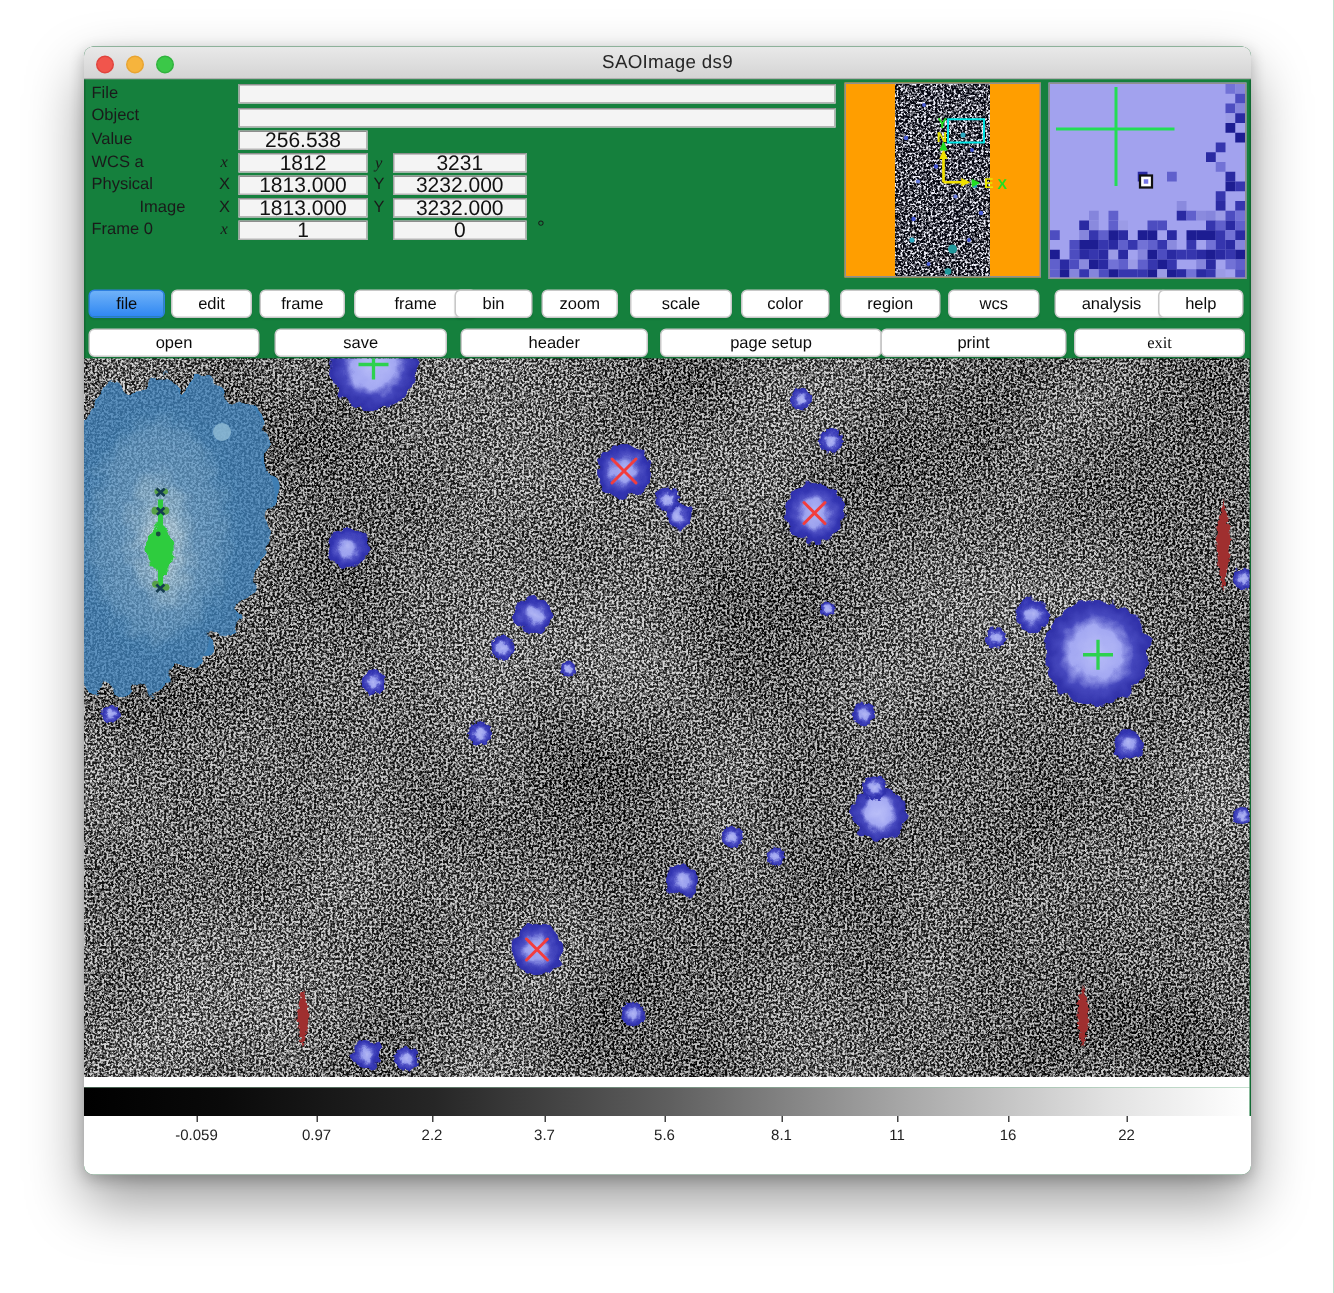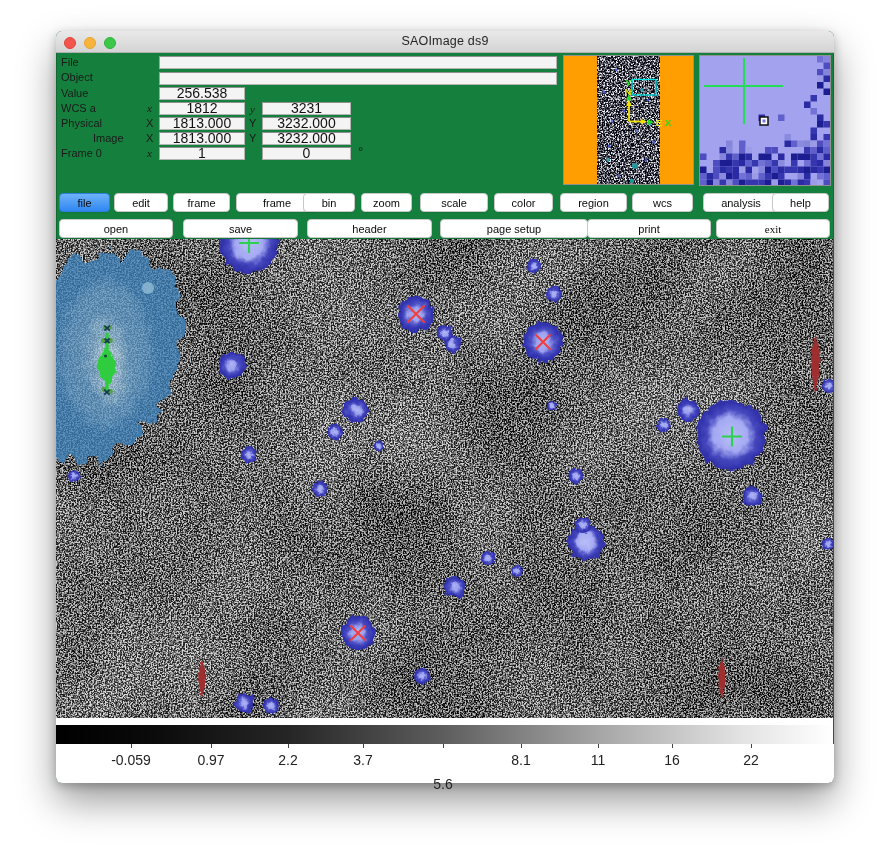--- a/index.html
+++ b/index.html
@@ -39,21 +39,21 @@
     font-size:11px; font-weight:500; color:#0b0b0b; text-align:center; line-height:18px;
     box-shadow:0 1px 1px rgba(0,0,0,0.08); }
   .row1 { top:162px; }
   .row2 { top:188px; }
   #bfile { background:linear-gradient(#6fb2f8,#2f87f3); border-color:#2e7fe0; }
   #imgarea { position:absolute; left:0px; top:208px; width:777px; height:480px; }
   #cbar { position:absolute; left:0px; top:694px; width:777px; height:19px;
     background:linear-gradient(to right, #000 0%, #0a0a0a 12%, #262626 30%, #5e5e5e 50%, #a6a6a6 70%, #e2e2e2 88%, #fff 100%); }
   #cbarwrap { position:absolute; left:0px; top:713px; width:778px; height:39px; background:#ffffff; border-radius:0 0 6px 6px;}
   .tick { position:absolute; top:0px; width:1px; height:4px; background:#444; }
-  .tlab { position:absolute; top:8px; font-size:14px; color:#222; transform:translateX(-50%); }
+  .tlab { position:absolute; top:8px; font-size:10px; color:#222; transform:translateX(-50%); }
 </style>
 </head>
 <body>
 <div id="win">
   <div id="titlebar">
     <div class="light" id="lr"></div>
     <div class="light" id="ly"></div>
     <div class="light" id="lg"></div>
     <div id="title">SAOImage ds9</div>
   </div>
@@ -443,21 +443,21 @@
   <div id="cbarwrap">
     <div class="tick" style="left:75px;"></div>
       <div class="tlab" style="left:75px;">-0.059</div>
     <div class="tick" style="left:155px;"></div>
       <div class="tlab" style="left:155px;">0.97</div>
     <div class="tick" style="left:232px;"></div>
       <div class="tlab" style="left:232px;">2.2</div>
     <div class="tick" style="left:307px;"></div>
       <div class="tlab" style="left:307px;">3.7</div>
     <div class="tick" style="left:387px;"></div>
-      <div class="tlab" style="left:387px;margin-top:24px;">5.6</div>
+      <div class="tlab" style="left:387px;">5.6</div>
     <div class="tick" style="left:465px;"></div>
       <div class="tlab" style="left:465px;">8.1</div>
     <div class="tick" style="left:542px;"></div>
       <div class="tlab" style="left:542px;">11</div>
     <div class="tick" style="left:616px;"></div>
       <div class="tlab" style="left:616px;">16</div>
     <div class="tick" style="left:695px;"></div>
       <div class="tlab" style="left:695px;">22</div>
   </div>
 </div>

